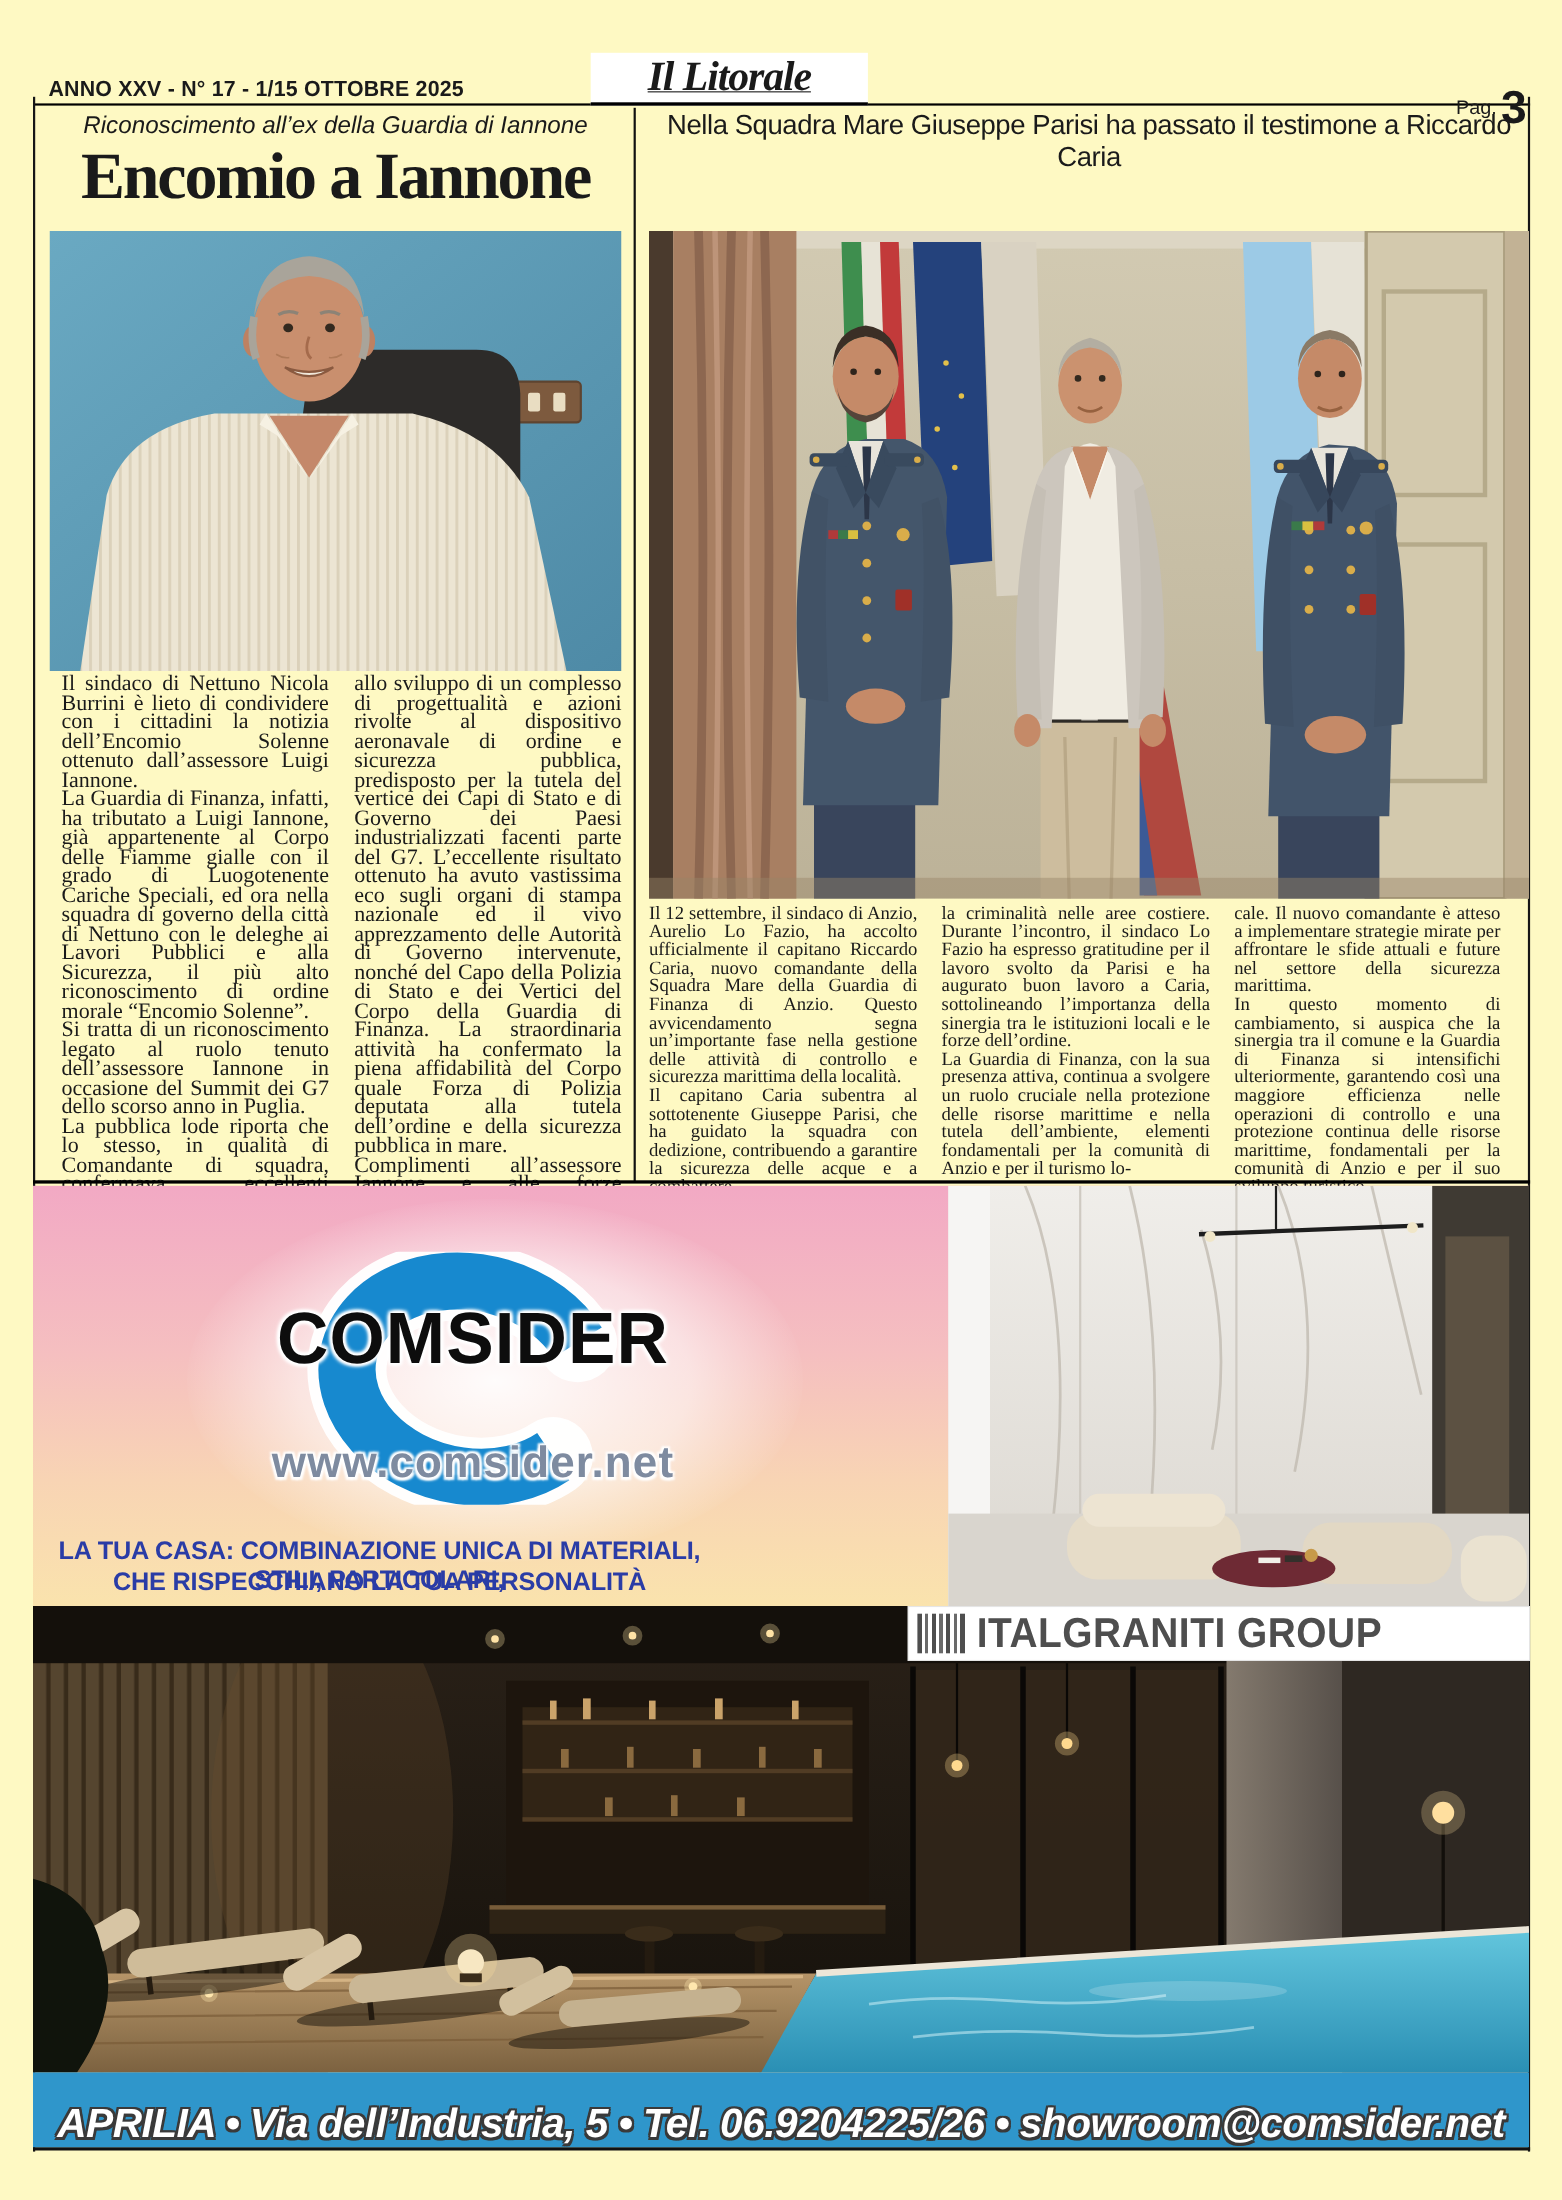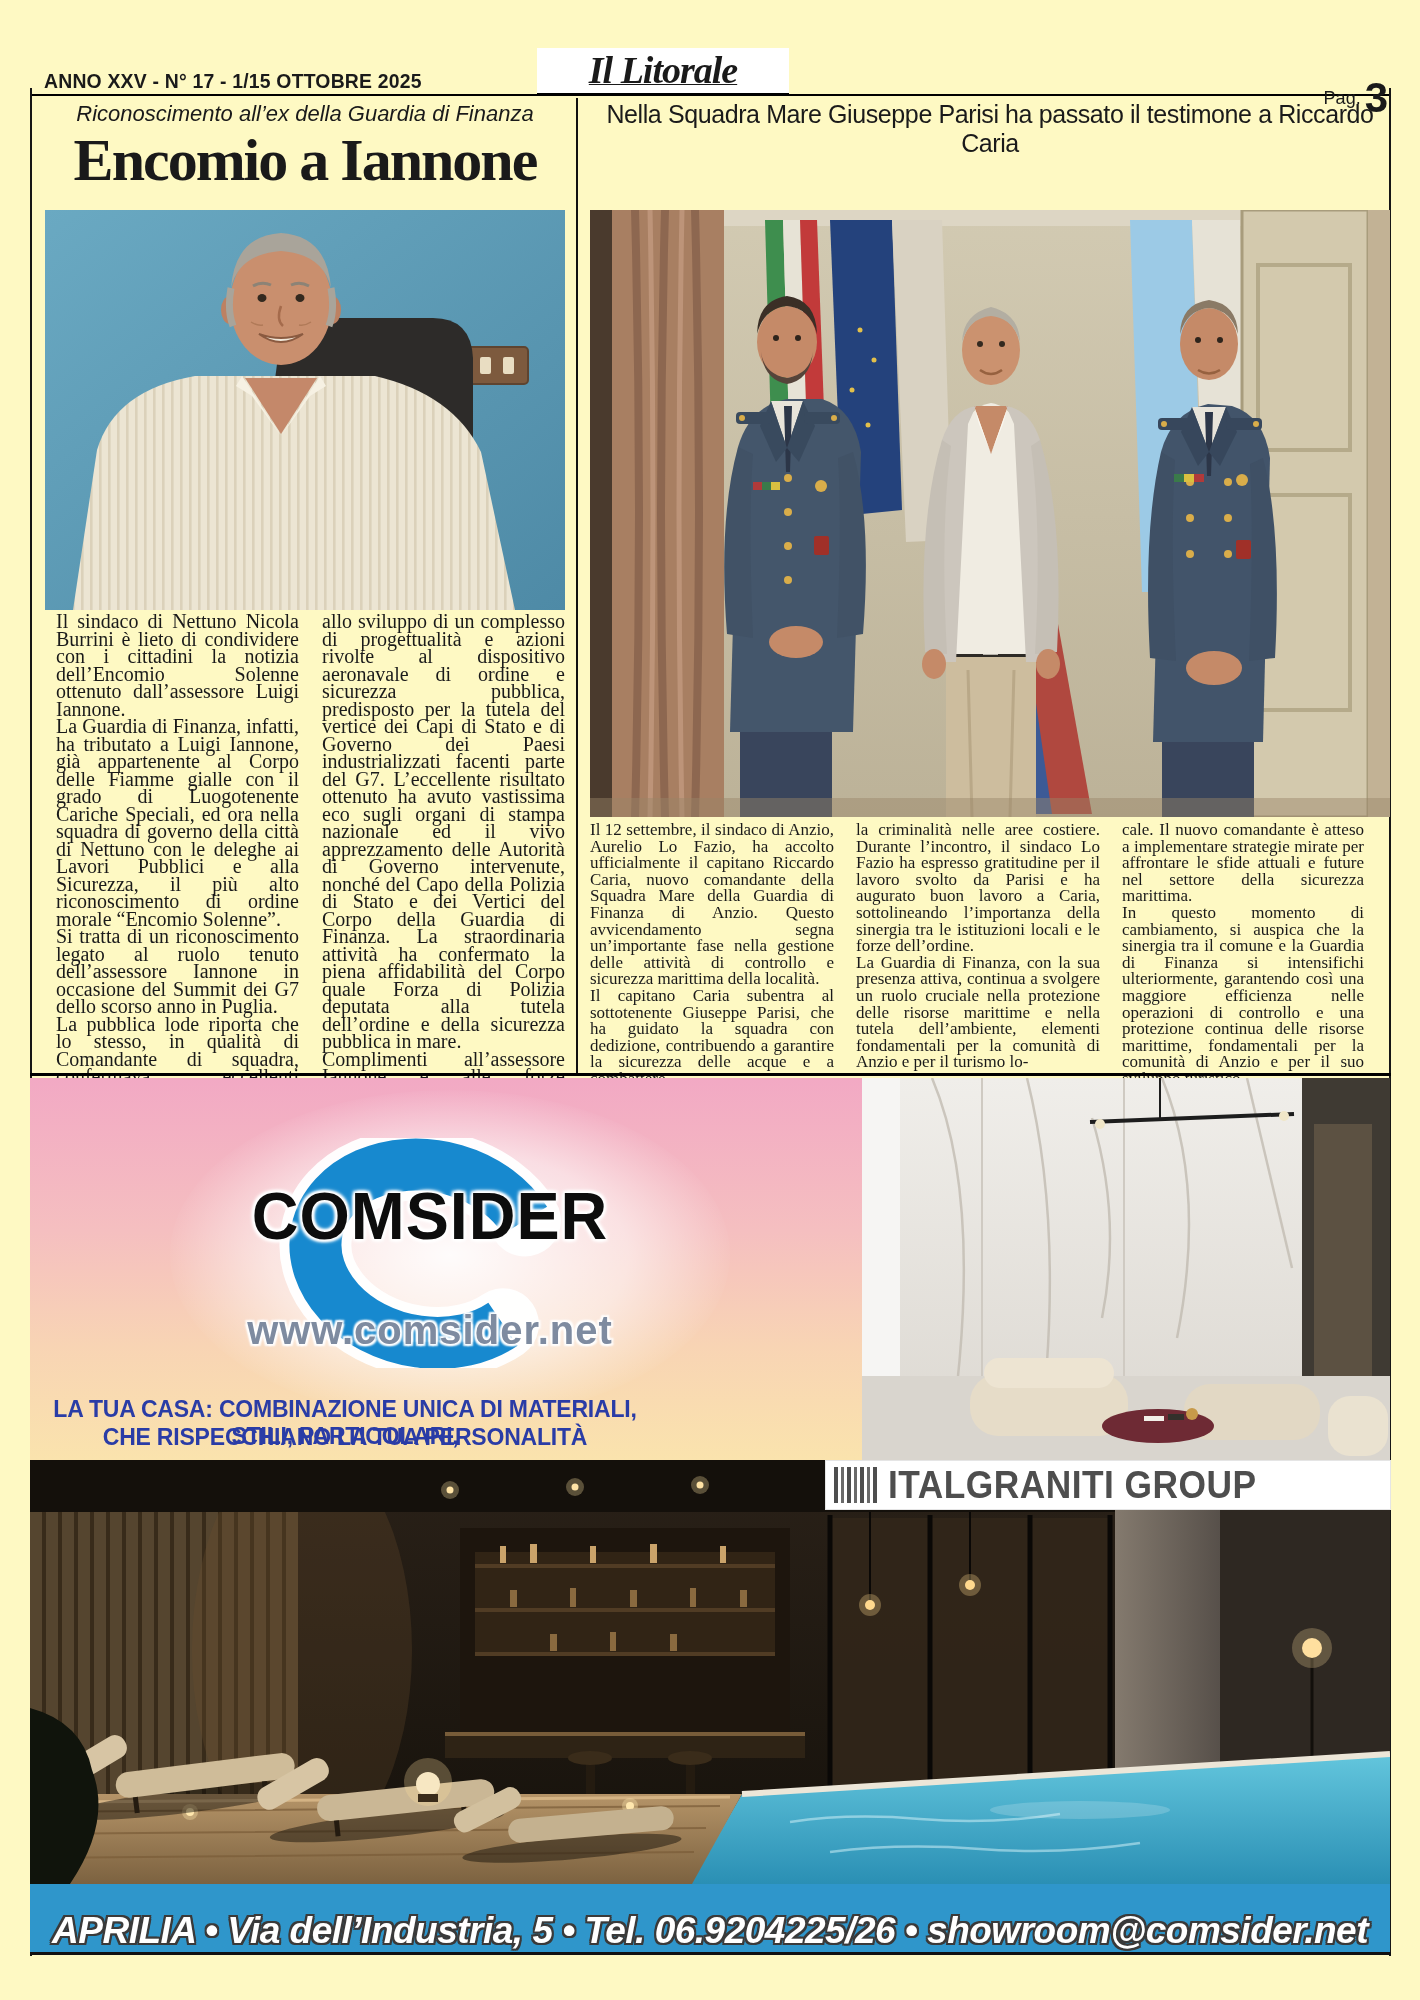--- a/index.html
+++ b/index.html
@@ -74,21 +74,21 @@
     <span class="masthead">Il Litorale</span>
   </div>
   <div class="abs pagebox">
     <span class="pagelabel">Pag.</span><span class="pagenum">3</span>
   </div>
   <div class="abs header-rule"></div>
   <div class="abs border-l"></div>
   <div class="abs border-r"></div>
   <div class="abs divider-v"></div>
 
-  <div class="abs l-kicker">Riconoscimento all’ex della Guardia di Finanza</div>
+  <div class="abs l-kicker">Riconoscimento all’ex della Guardia di Iannone</div>
   <div class="abs l-headline">Encomio a Iannone</div>
 
   <div class="abs l-photo">
     <svg width="520" height="400" viewBox="0 0 520 400">
       <defs>
         <linearGradient id="wallG" x1="0" y1="0" x2="1" y2="1">
           <stop offset="0" stop-color="#6aa9c2"></stop>
             <stop offset="1" stop-color="#4e8aa6"></stop>
         </linearGradient>
         <pattern id="stripeP" width="9" height="10" patternUnits="userSpaceOnUse">

